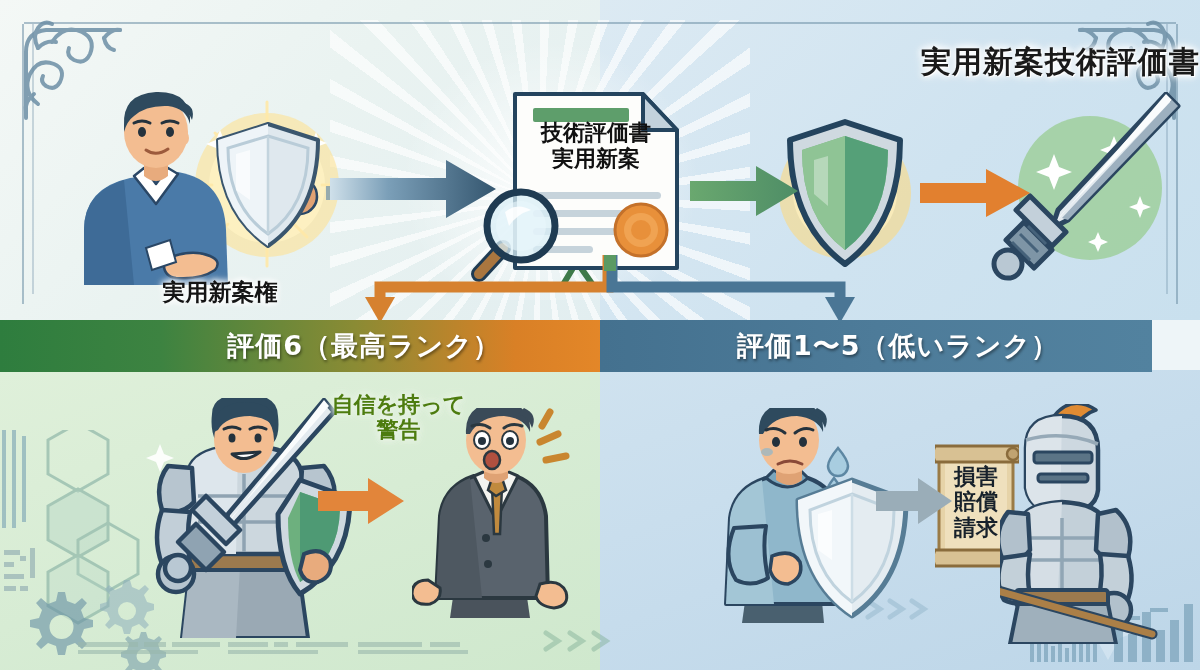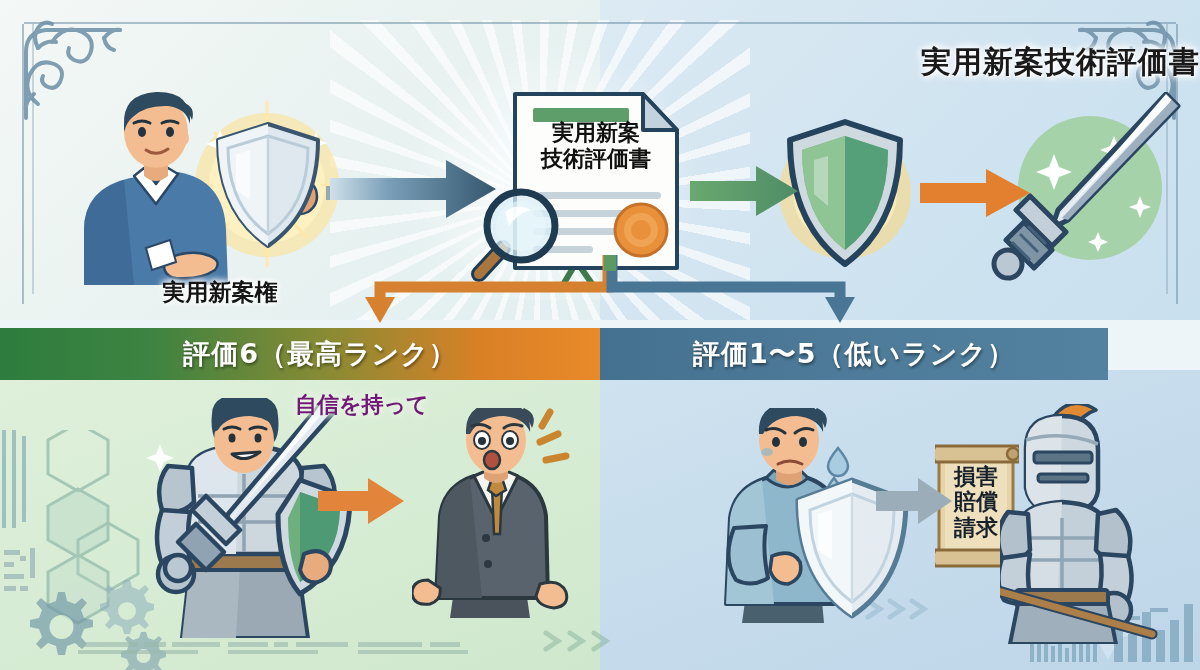--- a/index.html
+++ b/index.html
@@ -53,23 +53,23 @@
     text-shadow:0 0 7px #fff,0 0 7px #fff,0 0 12px #fff,1px 1px 0 #fff;
   }
 
   .label-ujk{
     position:absolute;left:120px;top:277px;width:200px;text-align:center;
     font-size:23px;color:#141414;z-index:40;
     text-shadow:0 0 6px #fff,0 0 6px #fff,0 0 10px #fff;
   }
 
   
-  .banner{position:absolute;top:328px;height:52px;display:flex;align-items:center;
+  .banner{position:absolute;top:320px;height:52px;display:flex;align-items:center;
     justify-content:center;color:#fff;font-size:27px;letter-spacing:1px;z-index:45;
-    text-shadow:1px 2px 3px rgba(0,0,0,.45);}
+    text-shadow:1px 2px 3px rgba(0,0,0,.45);padding-left:44px;}
   .banner-left{left:0;width:600px;
     background:linear-gradient(90deg,#2e7d3e 0%,#3d8341 25%,#8a8b34 55%,#d98026 80%,#e98a29 100%);}
   .banner-right{left:600px;width:508px;
     background:linear-gradient(90deg,#44718f 0%,#4d7b99 50%,#52829f 100%);}
   .banner-left span{padding-left:40px;}
 
   
   .arrow{position:absolute;z-index:30;}
   .arrow svg{display:block;}
 
@@ -84,22 +84,22 @@
     border:2px solid #23415c;
     box-shadow:0 3px 7px rgba(0,0,0,.3);
   }
 
   .risk-label{
     position:absolute;left:930px;top:572px;font-size:25px;color:#141414;z-index:60;
     text-shadow:0 0 6px #fff,0 0 6px #fff,0 0 11px #fff;
   }
 
   .warn-label{
-    position:absolute;left:295px;top:392px;width:175px;
-    font-size:22px;line-height:1.15;color:#701a75;z-index:60;
+    position:absolute;left:311px;top:392px;width:175px;text-align:center;
+    font-size:22px;line-height:1.15;color:#4d7c0f;z-index:60;
     text-shadow:0 0 6px #eaf4e6,0 0 6px #eaf4e6,0 0 11px #eaf4e6;
   }
 
   
   .fig{position:absolute;z-index:20;}
   .fig svg{display:block;}
 
   .chev{position:absolute;z-index:15;opacity:.45;}
 </style>
 </head>
@@ -343,22 +343,22 @@
         <path d="M24 186 L48 160" stroke="#1f3b52" stroke-width="16" stroke-linecap="round"></path>
         <path d="M24 186 L48 160" stroke="#a9763f" stroke-width="10" stroke-linecap="round"></path>
         <circle cx="66" cy="138" r="34" fill="#d8edf6" fill-opacity=".75" stroke="#1f3b52" stroke-width="7"></circle>
         <circle cx="66" cy="138" r="25" fill="#eaf6fb" fill-opacity=".6"></circle>
         <path d="M50 124 Q62 114 76 122 Q62 126 54 138 Z" fill="#fff" opacity=".85"></path>
       </g>
     </svg>
 
     <div style="position:absolute;left:66px;top:32px;width:150px;text-align:center;
                 font-size:22px;line-height:1.2;color:#111;" class="jp">
+      <div>技術評価書</div>
       <div>実用新案</div>
-      <div>技術評価書</div>
     </div>
   </div>
 
   <div class="arrow" style="left:690px;top:165px;">
     <svg width="110" height="52" viewBox="0 0 110 52">
       <defs>
         <linearGradient id="gArrowGreen" x1="0" y1="0" x2="1" y2="0">
           <stop offset="0%" stop-color="#6aa86f"></stop>
             <stop offset="100%" stop-color="#4e8d66"></stop>
         </linearGradient>
@@ -474,20 +474,21 @@
       <path d="M78 98 L112 132 L98 146 L64 112 Z" fill="#c3d0da" stroke="#2b4660" stroke-width="4.5" stroke-linejoin="round"></path>
       <path d="M68 126 L96 154 L78 172 L50 144 Z" fill="#8fa3b2" stroke="#2b4660" stroke-width="4.5" stroke-linejoin="round"></path>
       <circle cx="50" cy="170" r="13" fill="#b9c8d3" stroke="#2b4660" stroke-width="4.5"></circle>
 
       <path d="M176 156 Q194 148 202 162 Q206 178 190 184 Q176 186 172 172 Z" fill="#e8ab7d" stroke="#2b4660" stroke-width="4"></path>
     </svg>
   </div>
 
   <div class="warn-label jp">
     <div>自信を持って</div>
+    <div>警告</div>
   </div>
 
   <div class="arrow" style="left:318px;top:478px;">
     <svg width="88" height="46" viewBox="0 0 88 46">
       <path d="M0 13 L50 13 L50 0 L86 23 L50 46 L50 33 L0 33 Z" fill="#e2853a"></path>
     </svg>
   </div>
 
   <div class="fig" style="left:412px;top:408px;">
     <svg width="200" height="210" viewBox="0 0 200 210">

